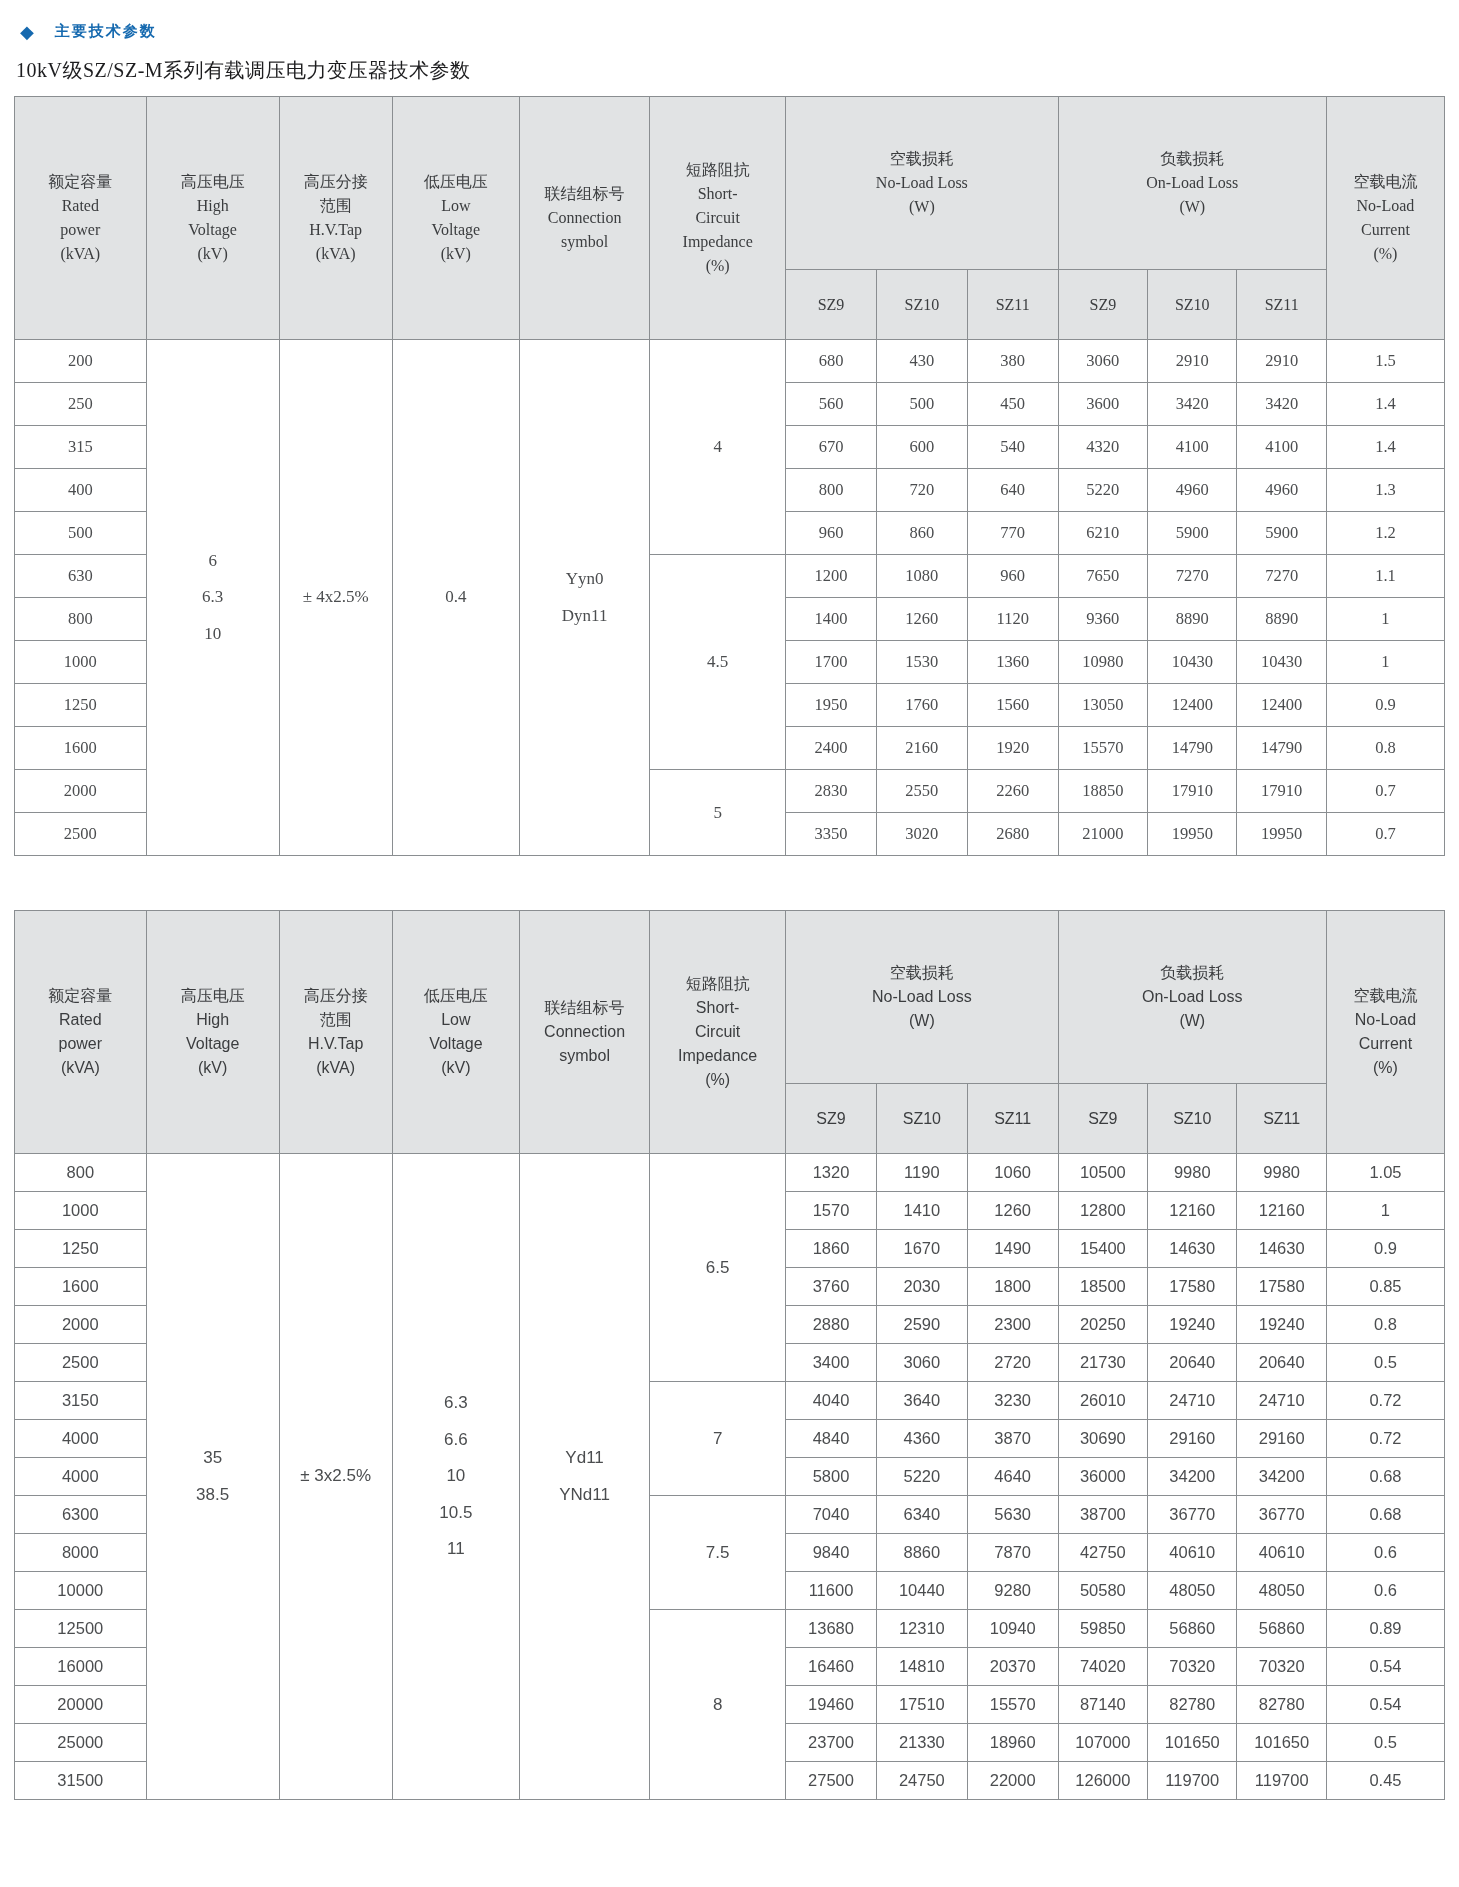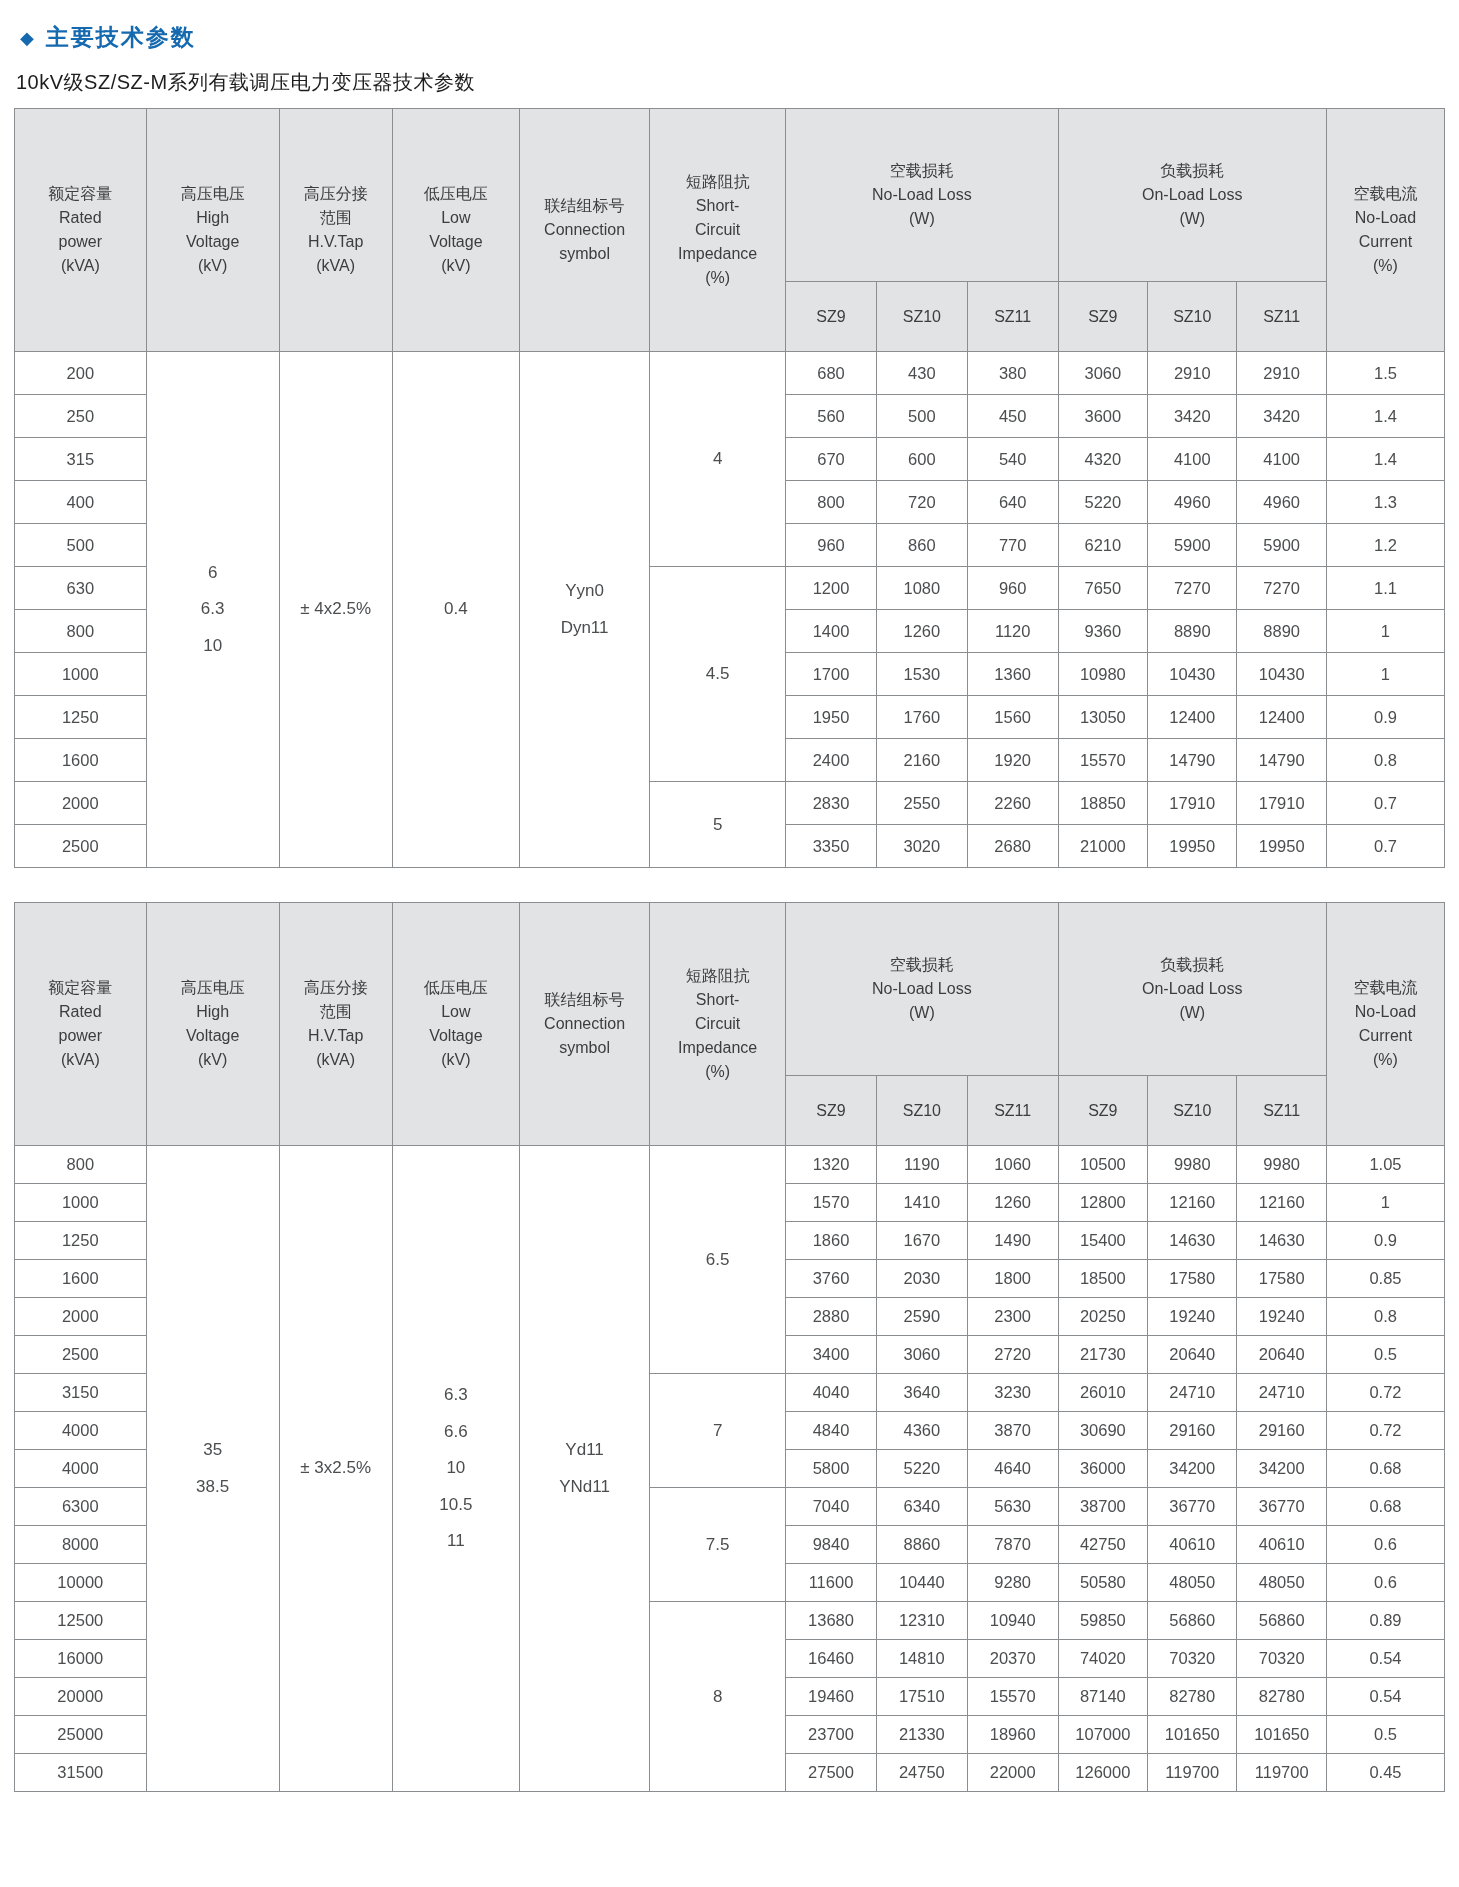--- a/index.html
+++ b/index.html
@@ -18,31 +18,32 @@
     gap: 12px;
     margin: 4px 0 16px 6px;
   }
   .diamond {
     color: #1569af;
     font-size: 18px;
     line-height: 1;
   }
   .page-title {
     color: #1569af;
-    font-size: 23px;
+    font-size: 15px;
     font-weight: bold;
     letter-spacing: 2px;
+    margin-left: 9px;
   }
   .table-subtitle {
     font-size: 20px;
     color: #1d1d1f;
     margin: 0 0 12px 2px;
     letter-spacing: 0.5px;
   }
-  .section-1 { margin-bottom: 34px; }
+  .section-1 { margin-bottom: 54px; font-family: Liberation Serif, serif; }
   .section-2 { margin-bottom: 8px; }
 
   table.spec {
     width: 100%;
     border-collapse: collapse;
     table-layout: fixed;
   }
   .spec th, .spec td {
     border: 1px solid #8a8e91;
     text-align: center;

